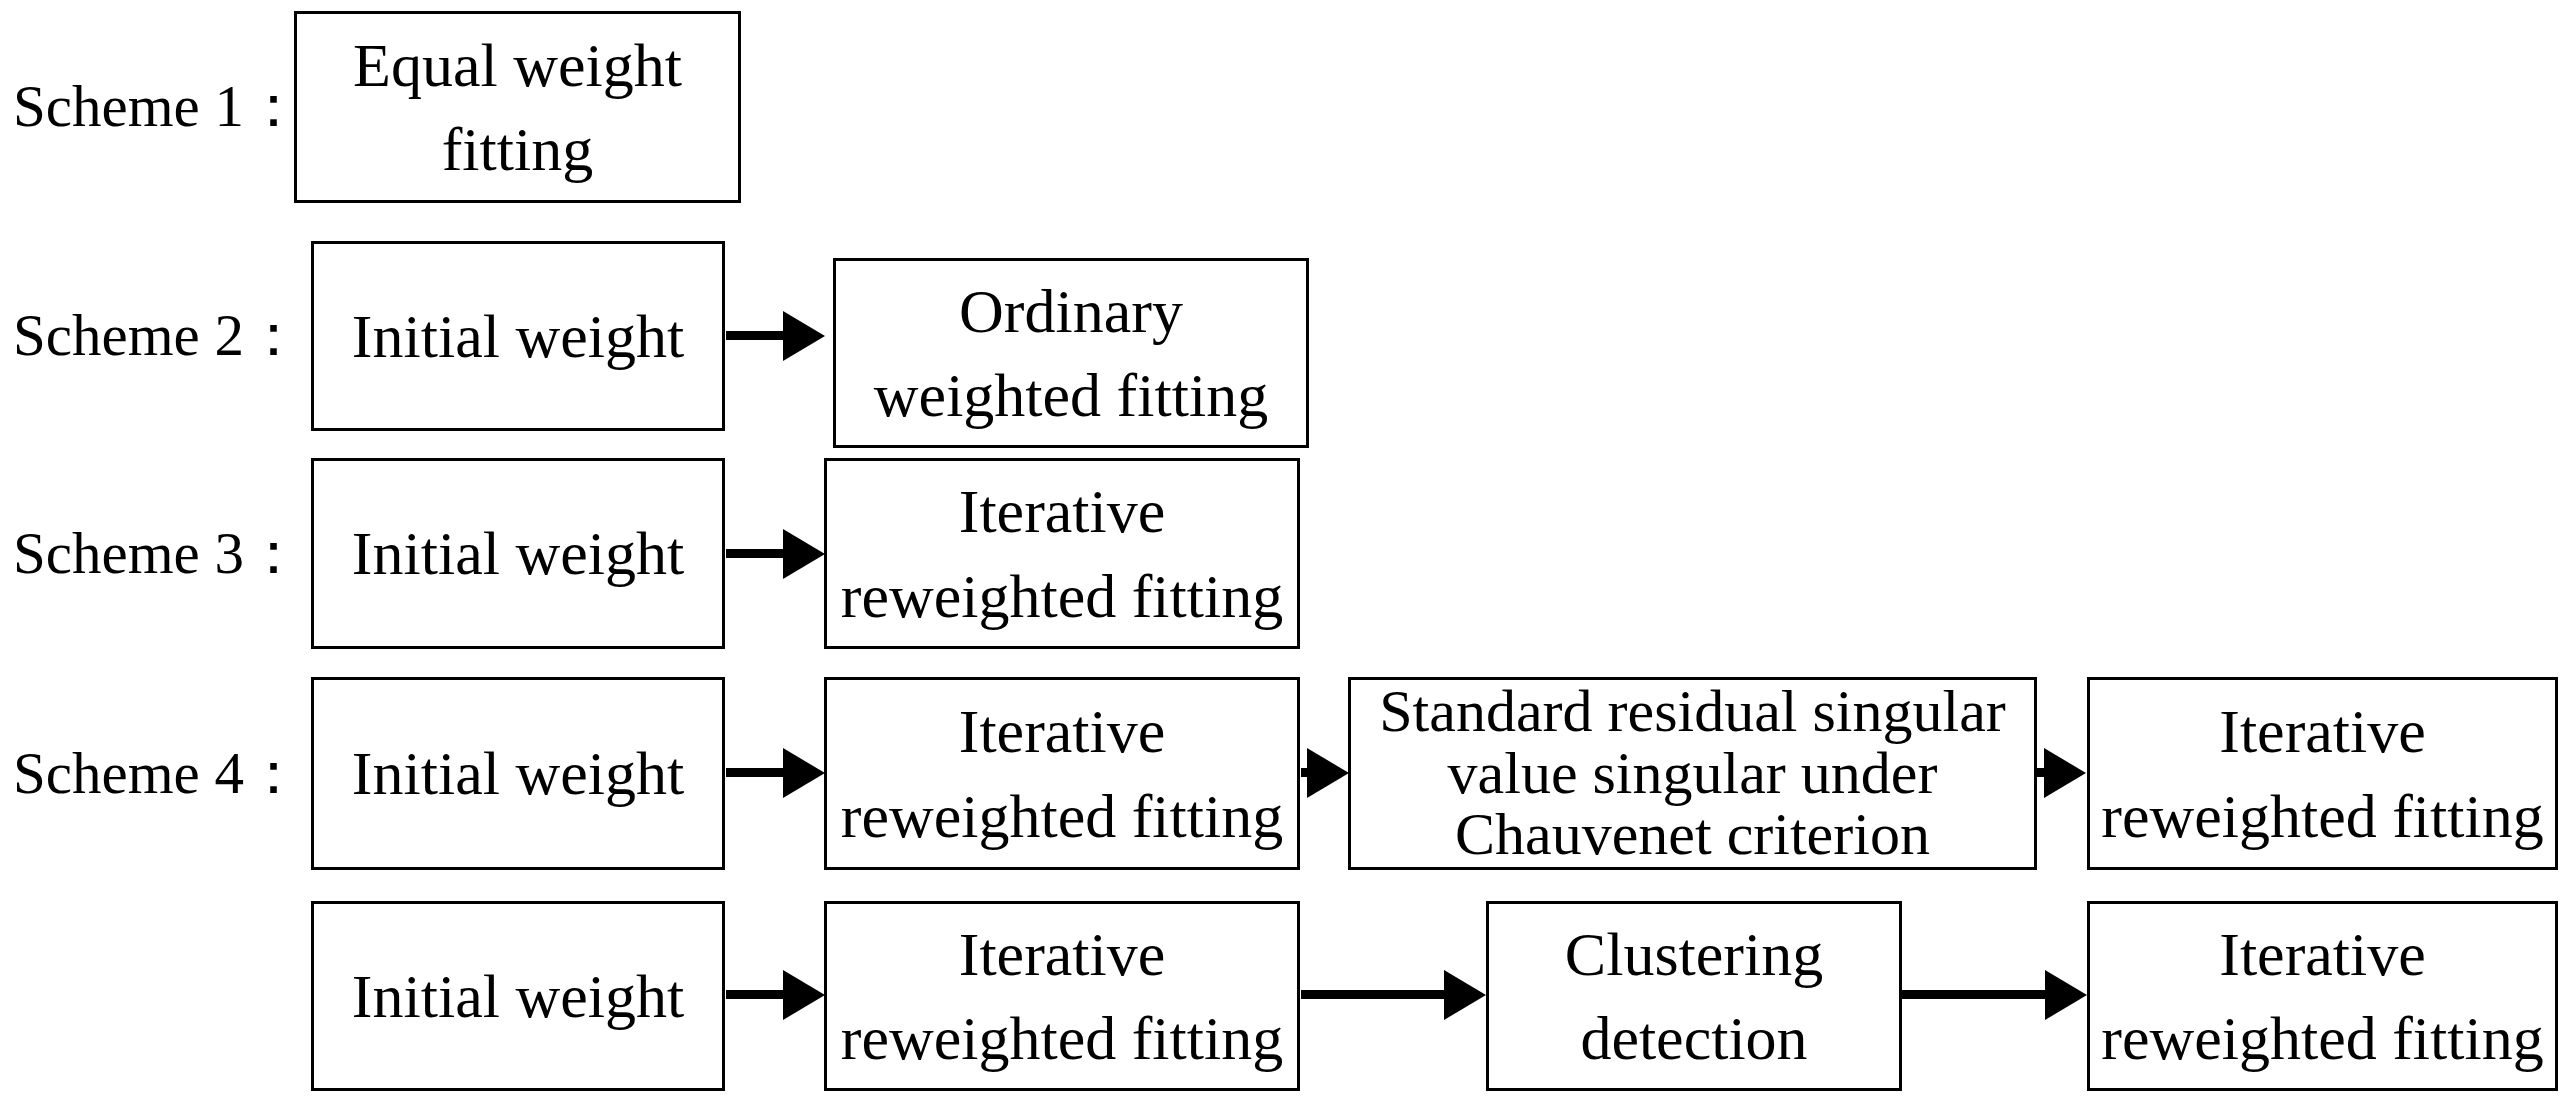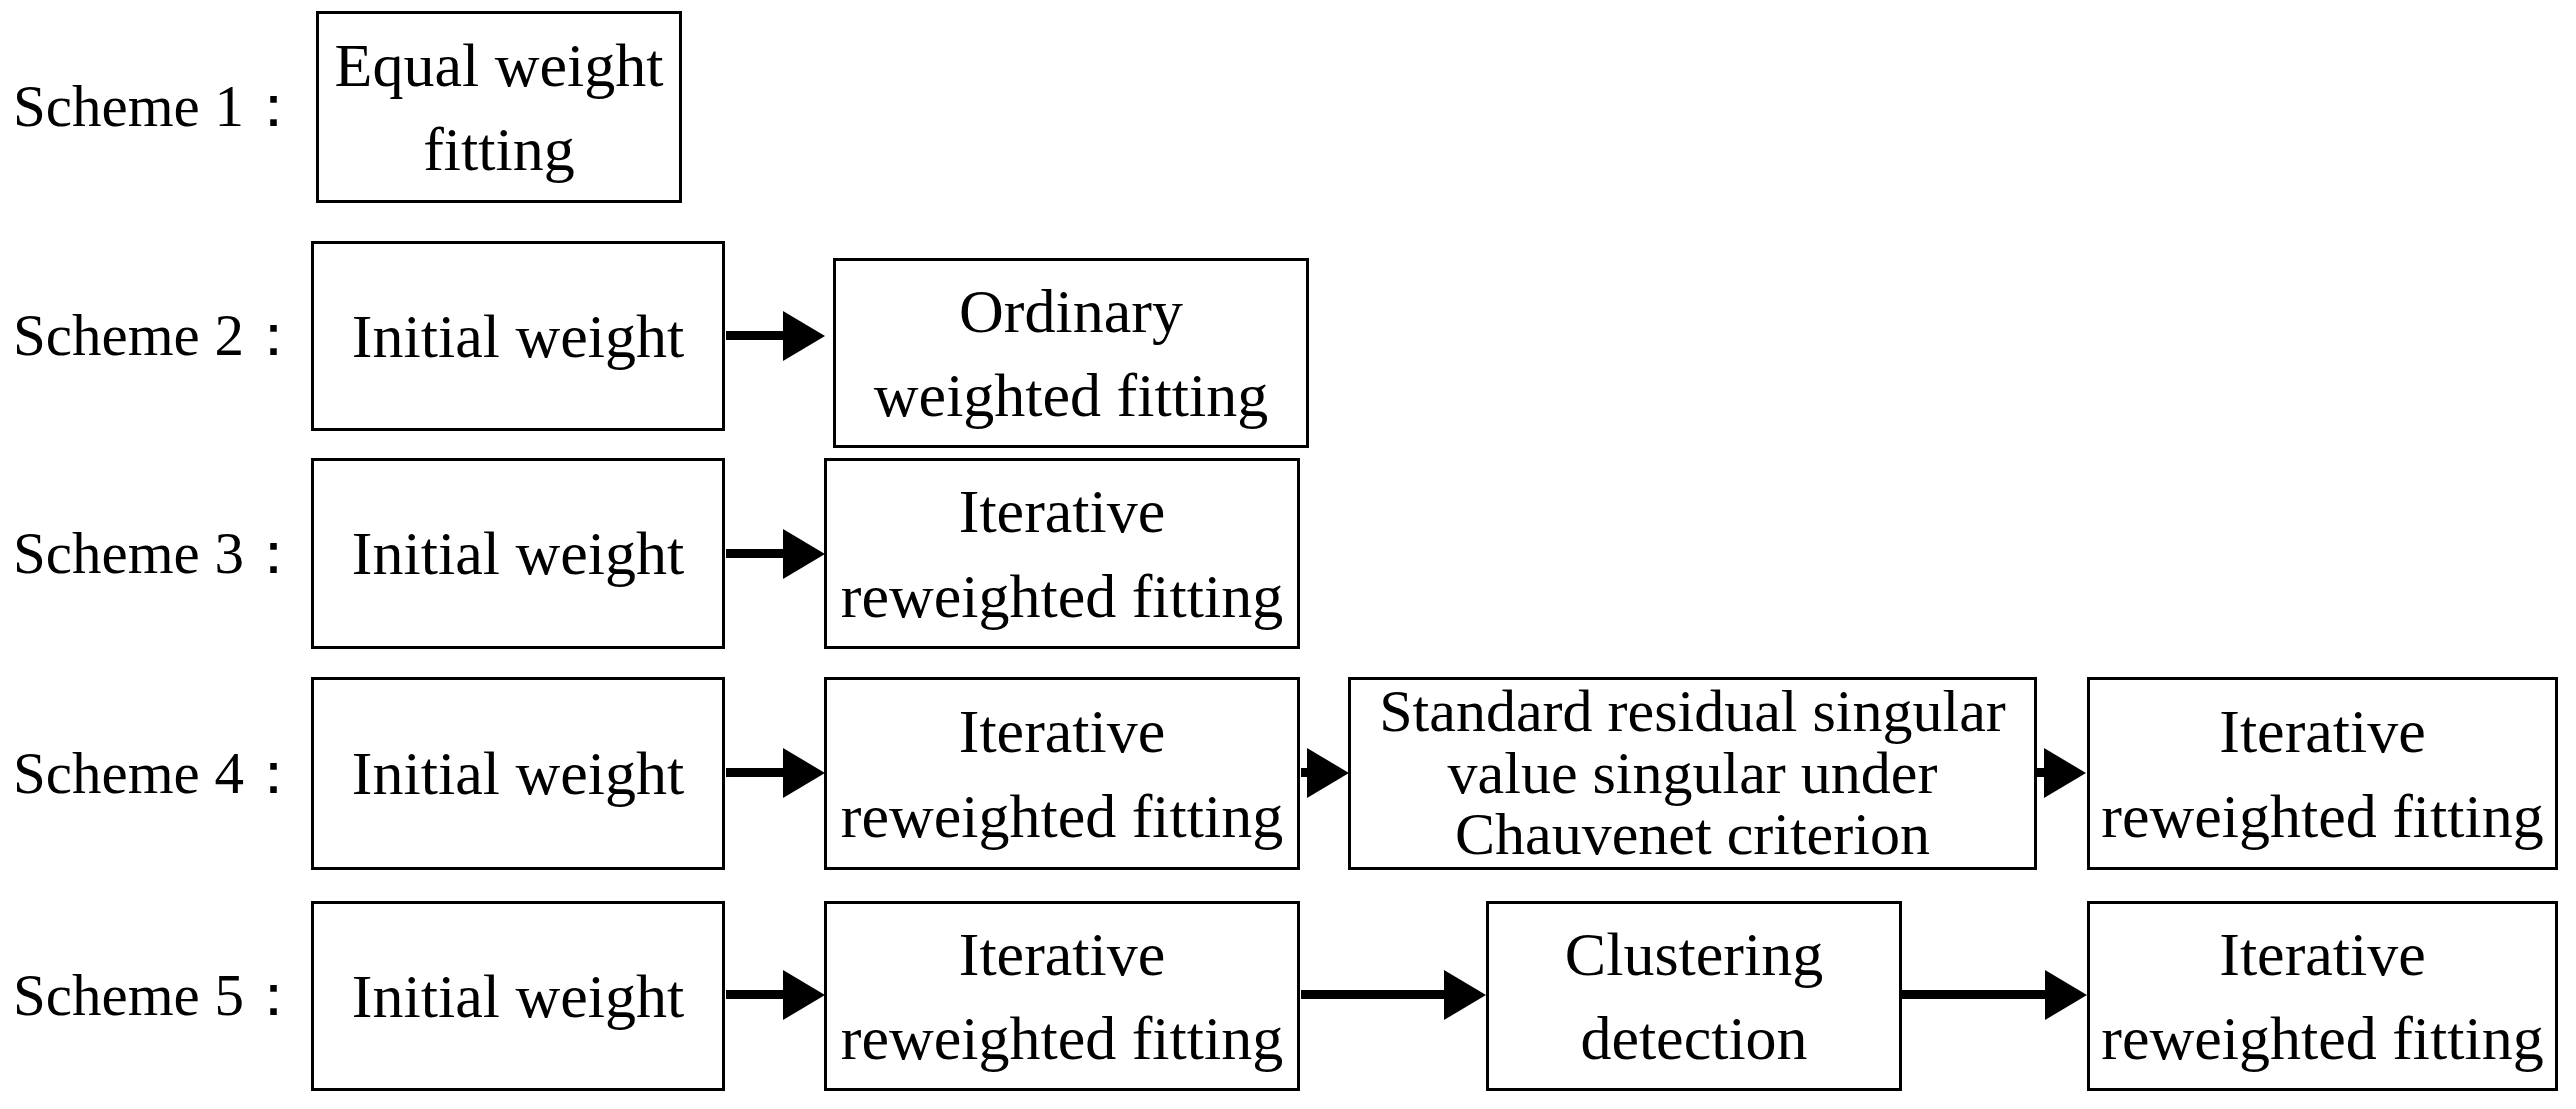--- a/index.html
+++ b/index.html
@@ -63,21 +63,21 @@
     border-left:42px solid var(--line);
   }
   .ln{white-space:nowrap;}
 </style>
 </head>
 <body>
 
 <div class="canvas">
 
   <div class="scheme-label" style="top:11px;height:192px;">Scheme 1：</div>
-  <div class="box" style="left:316px;top:11px;width:366px;height:192px;">
+  <div class="box" style="left:294px;top:11px;width:447px;height:192px;">
     <div class="ln">Equal weight</div>
     <div class="ln">fitting</div>
   </div>
 
   <div class="scheme-label" style="top:241px;height:190px;">Scheme 2：</div>
   <div class="box" style="left:311px;top:241px;width:414px;height:190px;">
     <div class="ln">Initial weight</div>
   </div>
   <div class="arrow" style="left:726px;top:311px;width:99px;">
     <div class="shaft"></div>
@@ -124,21 +124,20 @@
   </div>
   <div class="arrow" style="left:2037px;top:748px;width:49px;">
     <div class="shaft"></div>
     <div class="head"></div>
   </div>
   <div class="box" style="left:2087px;top:677px;width:471px;height:193px;">
     <div class="ln">Iterative</div>
     <div class="ln">reweighted fitting</div>
   </div>
 
-  <div class="scheme-label" style="top:901px;height:190px;">Scheme 5：</div>
   <div class="box" style="left:311px;top:901px;width:414px;height:190px;">
     <div class="ln">Initial weight</div>
   </div>
   <div class="arrow" style="left:726px;top:970px;width:99px;">
     <div class="shaft"></div>
     <div class="head"></div>
   </div>
   <div class="box" style="left:824px;top:901px;width:476px;height:190px;">
     <div class="ln">Iterative</div>
     <div class="ln">reweighted fitting</div>

